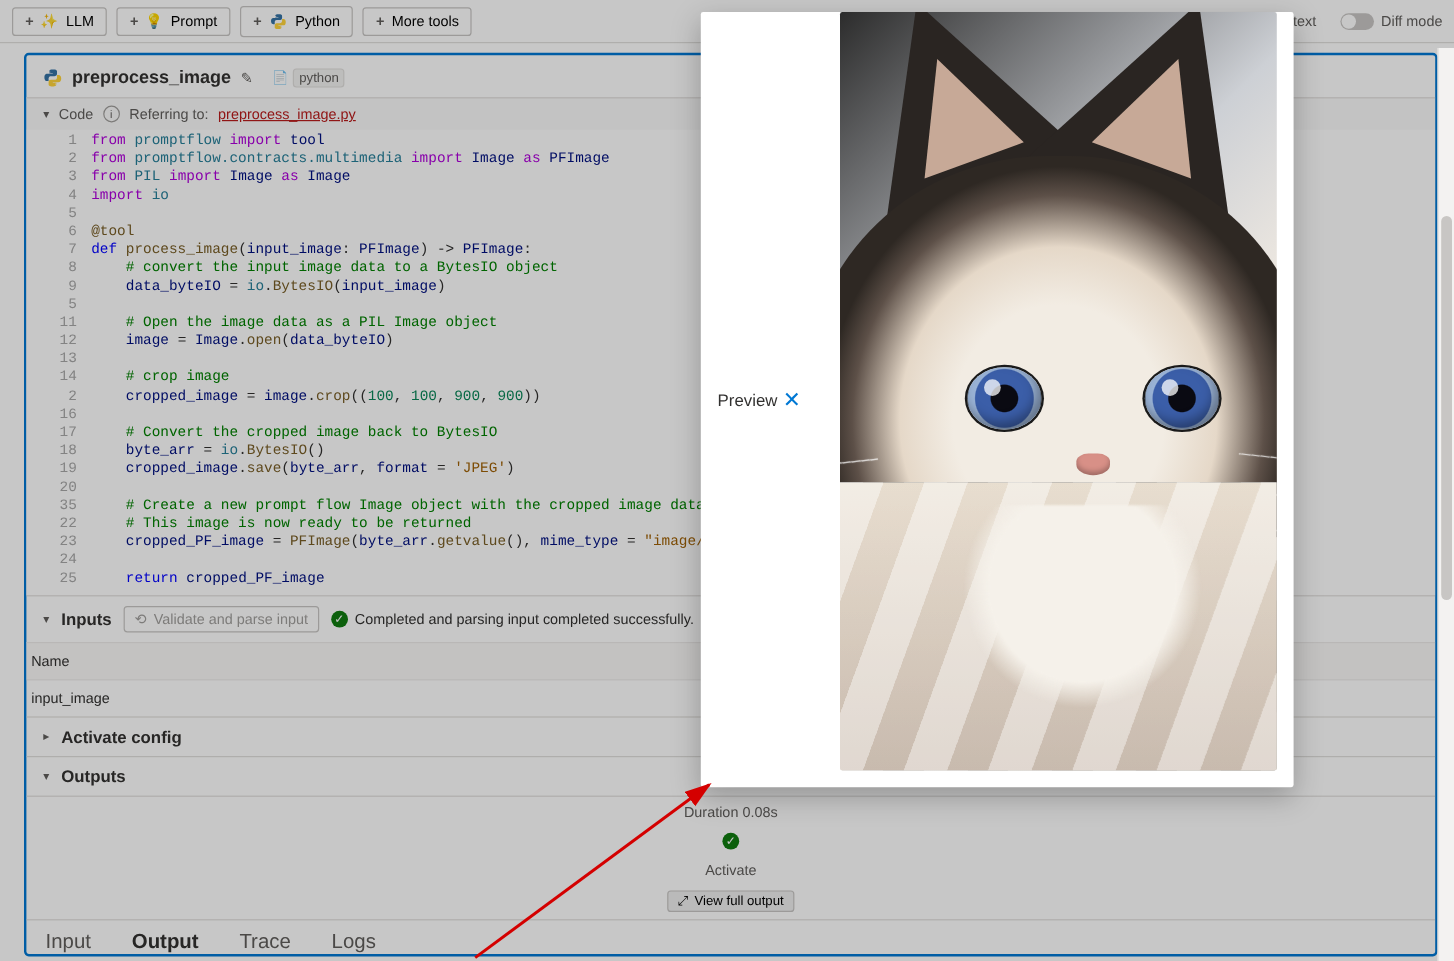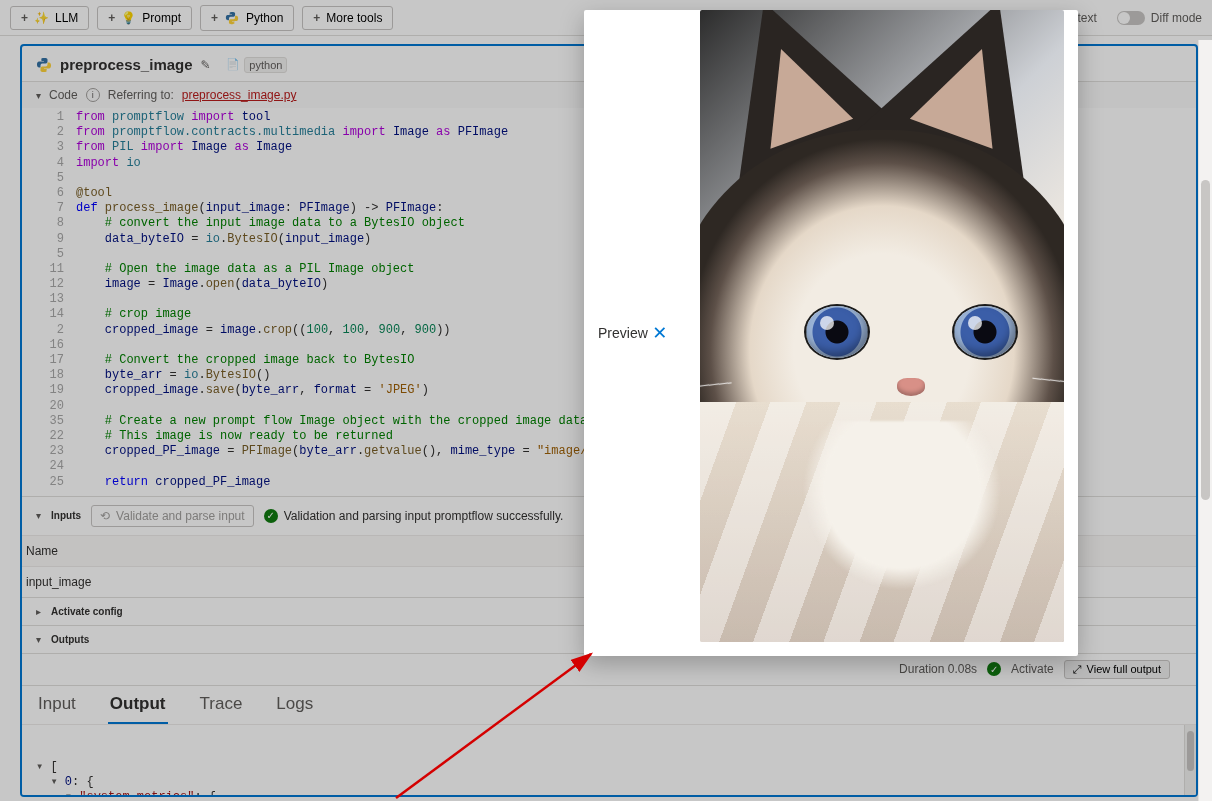--- a/index.html
+++ b/index.html
@@ -130,21 +130,21 @@
   .com{ color:#008000; }   
   .dec{ color:#795e26; }
 
   
   .sec-row {
     display:flex; align-items:center; gap:10px;
     padding: 8px 14px;
     border-top:1px solid #e1dfdd;
     font-size:13px;
   }
-  .sec-title { font-weight:600; font-size:10px; }
+  .sec-title { font-weight:600; font-size:14px; }
   .pill-btn {
     border:1px solid #c8c6c4; border-radius:3px; padding:3px 8px; font-size:12px;
     color:#a19f9d; background:#fff; display:inline-flex; align-items:center; gap:6px;
   }
   .validate-ok {
     display:inline-flex; align-items:center; gap:6px; font-size:12px; color:#323130;
   }
   .check-circle {
     width:14px;height:14px;border-radius:50%;background:#107c10;
     display:inline-flex;align-items:center;justify-content:center;color:#fff;font-size:10px;
@@ -177,21 +177,21 @@
     height: 100px;
     overflow:hidden;
   }
   .json-out .tri { color:#605e5c; }
   .json-out .jkey { color:#a31515; }
   .json-scroll { position:absolute; right:0; top:0; bottom:0; width:12px; background:#f3f2f1; border-left:1px solid #e1dfdd; }
   .json-scroll::after { content:""; position:absolute; left:2px; right:2px; top:6px; height:40px; background:#c8c6c4; border-radius:4px; }
 
   .duration-bar {
     display:flex; justify-content:flex-end; align-items:center; gap:10px;
-    padding:6px 26px; font-size:12px; color:#605e5c; border-top:1px solid #e1dfdd;
+    padding:6px 14px; font-size:12px; color:#605e5c; border-top:1px solid #e1dfdd;flex-direction:column;
   }
   .mini-btn {
     border:1px solid #c8c6c4; border-radius:3px; padding:2px 8px; font-size:11px; display:inline-flex; gap:5px; align-items:center;
   }
 
   
   .dim {
     position:absolute; inset:0; background:rgba(0,0,0,0.22);
   }
 
@@ -382,21 +382,21 @@
 
   <div class="sec-row">
     <span class="chev">▾</span>
     <span class="sec-title">Inputs</span>
     <button class="pill-btn" disabled="">
       <span>⟲</span>
       <span>Validate and parse input</span>
     </button>
     <span class="validate-ok">
       <span class="check-circle">✓</span>
-      <span>Validation and parsing input promptflow successfully.</span>
+      <span>Completed and parsing input completed successfully.</span>
     </span>
   </div>
   <table class="inputs-tbl">
     <thead>
         <tr>
       <th>Name</th>
       <th>Type</th>
     </tr>
       </thead>
     <tbody>

